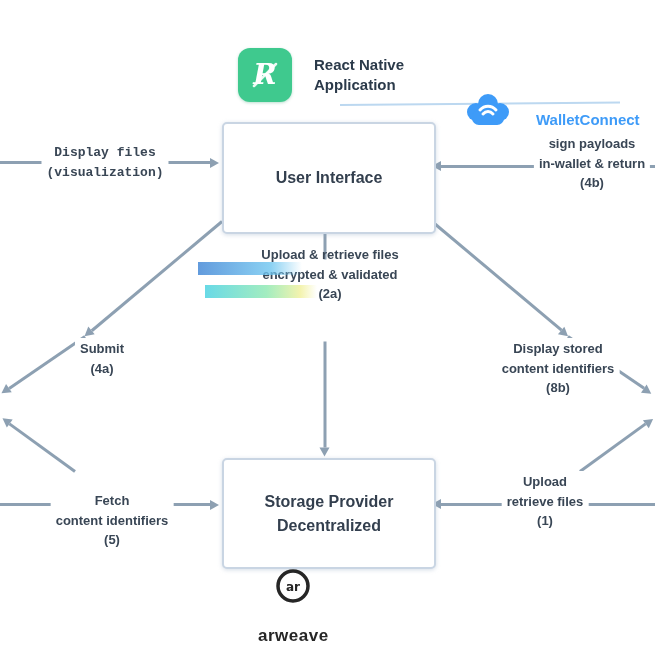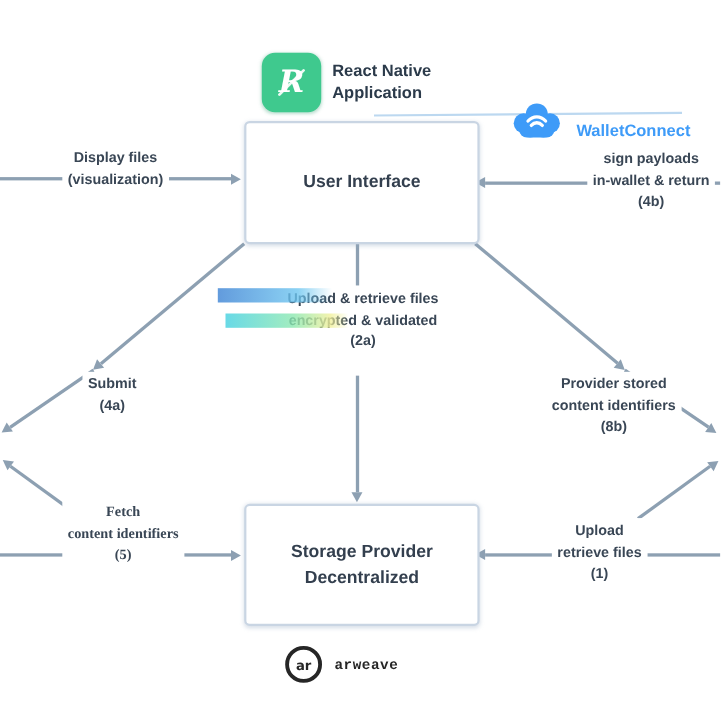--- a/index.html
+++ b/index.html
@@ -22,50 +22,50 @@
   .arrow .head{width:0;height:0;border-top:5px solid transparent;border-bottom:5px solid transparent;border-left:9px solid var(--arrow);}
   .arrow.thin{height:2px;}
   .arrow.thin .shaft{height:2px;background:#bcd8f0;}
   
   .node{
     position:absolute;left:222px;width:210px;background:#fff;border:2px solid var(--box-border);
     border-radius:5px;box-shadow:0 1px 4px rgba(150,170,195,.4);
     display:flex;flex-direction:column;align-items:center;justify-content:center;
     color:var(--title);font-size:16px;font-weight:600;line-height:1.5;text-align:center;z-index:2;
   }
-  #node-ui{top:110px;height:108px;text-align:center;}
+  #node-ui{top:122px;height:108px;text-align:center;}
   #node-dsp{top:458px;height:107px;}
   
   .lbl{
     position:absolute;transform:translateX(-50%);text-align:center;
     color:var(--lbl);font-size:13px;font-weight:600;line-height:1.5;
     background:#fff;padding:1px 5px;z-index:2;white-space:nowrap;
   }
   .lbl.clear{background:transparent;}
   .lbl span{display:block;position:relative;z-index:4;}
-  #lbl-left-top{left:105px;top:132px;}
+  #lbl-left-top{left:105px;top:142px;font-family:Liberation Mono, monospace;}
   #lbl-right-top{left:553px;top:133px;margin-left:39px;}
-  #lbl-center{left:330px;top:260px;}
+  #lbl-center{left:330px;top:244px;}
   #lbl-left-diag{left:102px;top:338px;}
   #lbl-right-diag{left:558px;top:338px;}
-  #lbl-bottom-left{left:112px;top:454px;font-family:Liberation Serif, serif;}
+  #lbl-bottom-left{left:112px;top:490px;}
   #lbl-bottom-right{left:545px;top:471px;}
   
   .gbar{position:absolute;height:13px;z-index:3;pointer-events:none;opacity:.8;}
   #gbar1{left:198px;top:262px;width:104px;background:linear-gradient(90deg,#3b82d4,#6ec6f0 70%,rgba(110,198,240,0));}
   #gbar2{left:205px;top:285px;width:112px;background:linear-gradient(90deg,#43d0e0,#8be8b0 55%,#f0f09a 85%,rgba(240,240,154,0));}
   
-  .logo-row{position:absolute;display:flex;align-items:center;gap:10px;z-index:3;}
+  .logo-row{position:absolute;display:flex;align-items:center;gap:22px;z-index:3;}
   #app-logo-row{left:238px;top:48px;}
   #app-logo-badge{width:54px;height:54px;border-radius:12px;background:var(--green);display:flex;align-items:center;justify-content:center;box-shadow:0 1px 3px rgba(60,160,120,.35);}
   .logo-text{color:#2b3a4a;font-size:15px;font-weight:700;line-height:1.35;}
   #wc-logo-row{left:462px;top:88px;}
   .wc-word{color:var(--wcblue);font-size:15px;font-weight:700;margin-top:21px;}
-  #ar-logo-row{left:258px;top:586px;}
-  .ar-word{color:var(--dark);font-size:13px;font-weight:700;letter-spacing:.5px;font-family:Liberation Mono, monospace;}
+  #ar-logo-row{left:258px;top:568px;flex-direction:column;}
+  .ar-word{color:var(--dark);font-size:17px;font-weight:700;letter-spacing:.5px;}
 </style>
 </head>
 <body>
 
 <div id="stage">
 
   <div class="arrow thin nohead" style="left:340px;top:104px;width:280px;transform:rotate(-0.5deg);">
     <div class="shaft"></div>
   </div>
 
@@ -145,21 +145,21 @@
   <div class="lbl clear" id="lbl-center">
     <span>Upload &amp; retrieve files</span>
     <span>encrypted &amp; validated</span>
     <span>(2a)</span>
   </div>
   <div class="lbl" id="lbl-left-diag">
     <span>Submit</span>
     <span>(4a)</span>
   </div>
   <div class="lbl" id="lbl-right-diag">
-    <span>Provider stored</span>
+    <span>Display stored</span>
     <span>content identifiers</span>
     <span>(8b)</span>
   </div>
   <div class="lbl" id="lbl-bottom-left">
     <span>Fetch</span>
     <span>content identifiers</span>
     <span>(5)</span>
   </div>
   <div class="lbl" id="lbl-bottom-right">
     <span>Upload</span>

